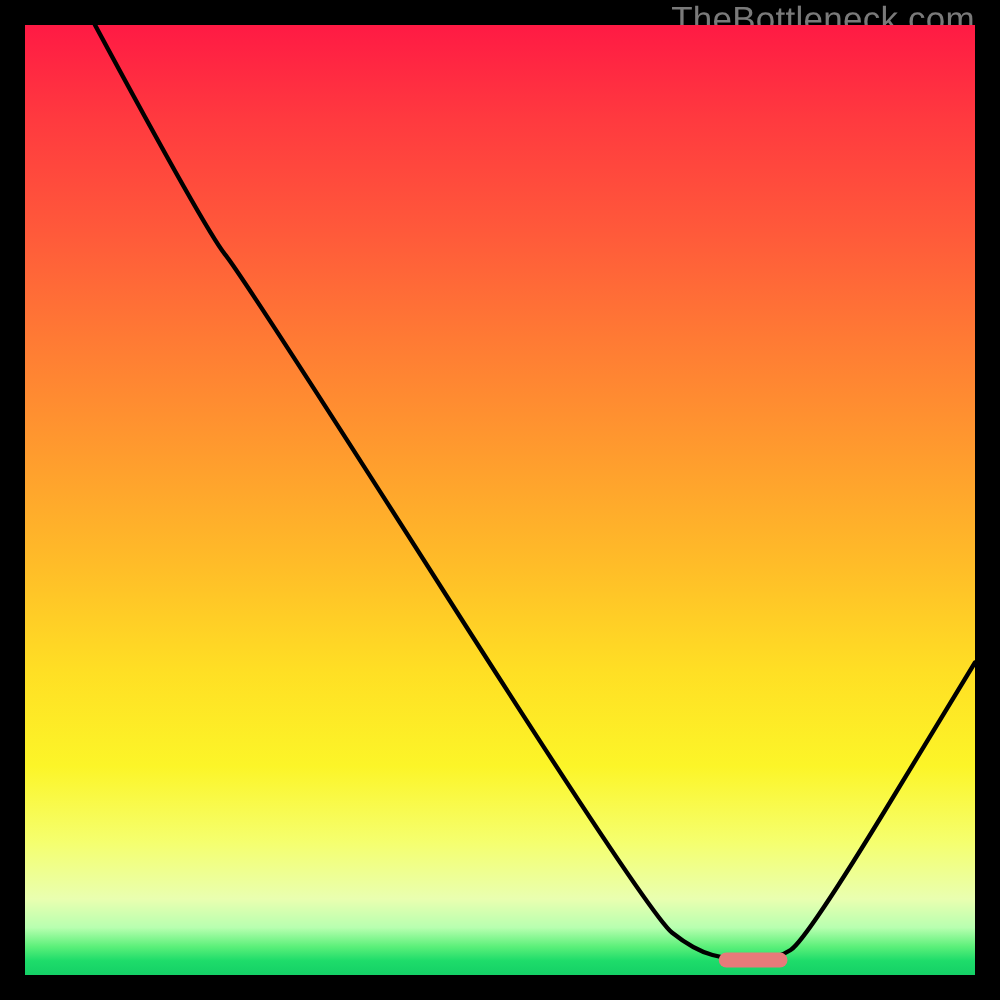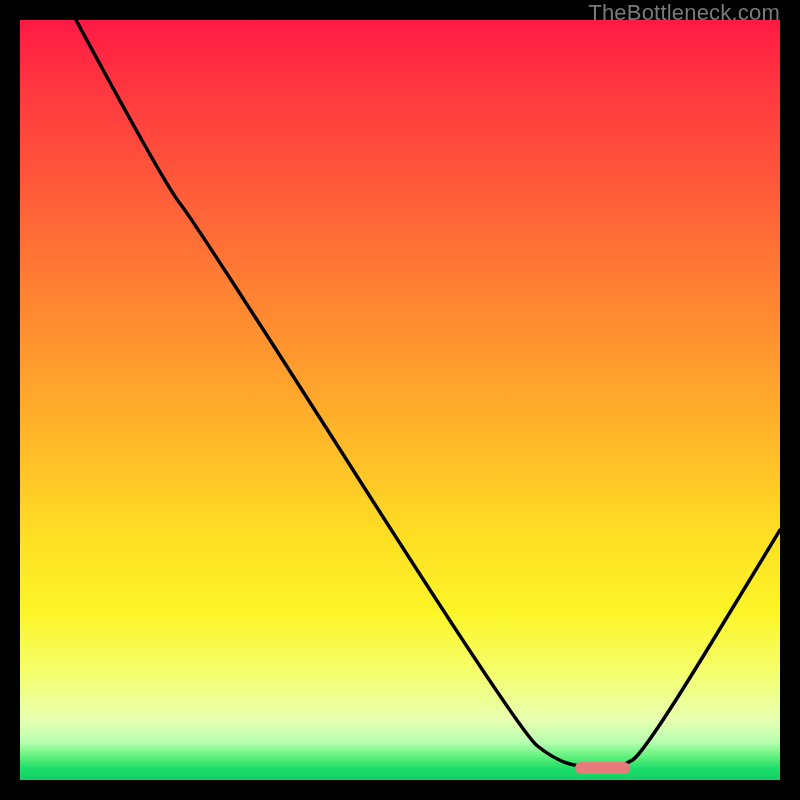--- a/index.html
+++ b/index.html
@@ -51,21 +51,21 @@
     position: absolute;
     background: #e77a7a;
     border-radius: 6px;
     height: 12px;
   }
   .watermark {
     position: absolute;
     top: 0;
     right: 20px;
     font-family: Arial, Helvetica, sans-serif;
-    font-size: 22px;
+    font-size: 28px;
     color: #7a7a7a;
     font-weight: 500;
     letter-spacing: 0.2px;
   }
 </style>
 </head>
 <body>
 
 <div class="watermark">TheBottleneck.com</div>
 

